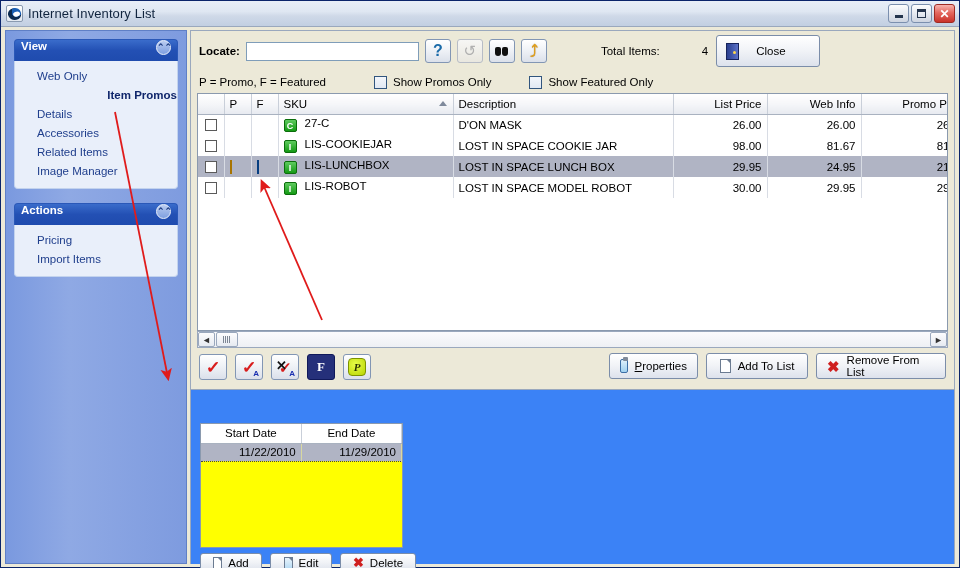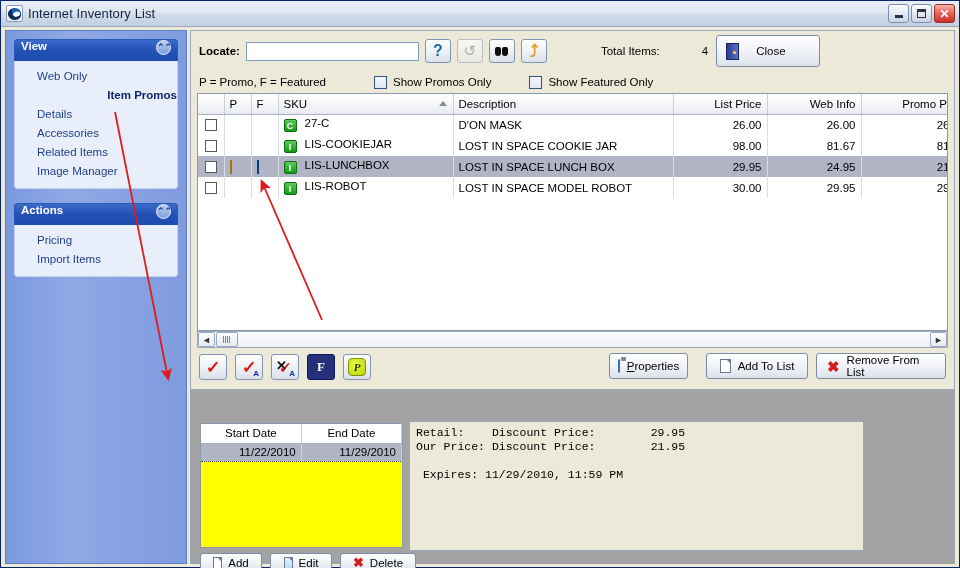--- a/index.html
+++ b/index.html
@@ -229,21 +229,21 @@
   .rbtn {
     position:absolute; top:2px; height:26px; border:1px solid #7b8da9; border-radius:3px;
     background:linear-gradient(to bottom,#ffffff,#f1f3f7 48%,#dde2ec);
     display:flex; align-items:center; justify-content:center; gap:7px;
     font-size:11.5px; padding:0 10px;
   }
 
   
   #bottompanel {
     position:absolute; left:0; top:358px; width:763px; height:175px;
-    background:#a3a3a3; border-top:1px solid #9aa8bd;
+    background:#3b82f6; border-top:1px solid #9aa8bd;
   }
   #datebox {
     position:absolute; left:9px; top:33px; width:203px; height:125px;
     border:1px solid #8a99ae; background:#ffff00; overflow:hidden;
   }
   table.dt { border-collapse:collapse; width:100%; table-layout:fixed; font-size:11.5px; }
   table.dt thead th {
     height:19px; font-weight:normal; text-align:center; background:#fff;
     border-right:1px solid #c9cfd9; border-bottom:1px solid #a9b2c0;
   }
@@ -468,21 +468,21 @@
           <span class="x-black">✕</span>
           <span class="sub-a">A</span>
         </div>
         <div class="sqbtn pressed" style="left:116px;">
           <span class="fletter">F</span>
         </div>
         <div class="sqbtn" style="left:152px;">
           <span class="pcircle">P</span>
         </div>
 
-        <div class="rbtn" style="left:418px;width:79px;">
+        <div class="rbtn" style="left:418px;width:89px;">
           <span class="clipicon"></span>
           <span><u>P</u><span>roperties</span></span>
         </div>
         <div class="rbtn" style="left:515px;width:102px;">
           <span class="pageicon"></span>
           <span>Add To List</span>
         </div>
         <div class="rbtn" style="left:625px;width:130px;">
           <span class="redx">✖</span>
           <span>Remove From List</span>
@@ -501,24 +501,20 @@
             </thead>
             <tbody>
               <tr class="sel">
                 <td>11/22/2010</td>
                 <td>11/29/2010</td>
               </tr>
             </tbody>
           </table>
         </div>
 
-        <div id="detailbox">Retail:    Discount Price:        29.95
-Our Price: Discount Price:        21.95
-
- Expires: 11/29/2010, 11:59 PM</div>
 
         <div id="datebtns">
           <div class="dbtn" style="width:62px;">
             <span class="pageicon" style="width:9px;height:12px;"></span>
             <span>Add</span>
           </div>
           <div class="dbtn" style="width:62px;">
             <span class="pageicon" style="width:9px;height:12px;background:linear-gradient(to bottom,#e9f4fc,#b9dcf4);"></span>
             <span>Edit</span>
           </div>

